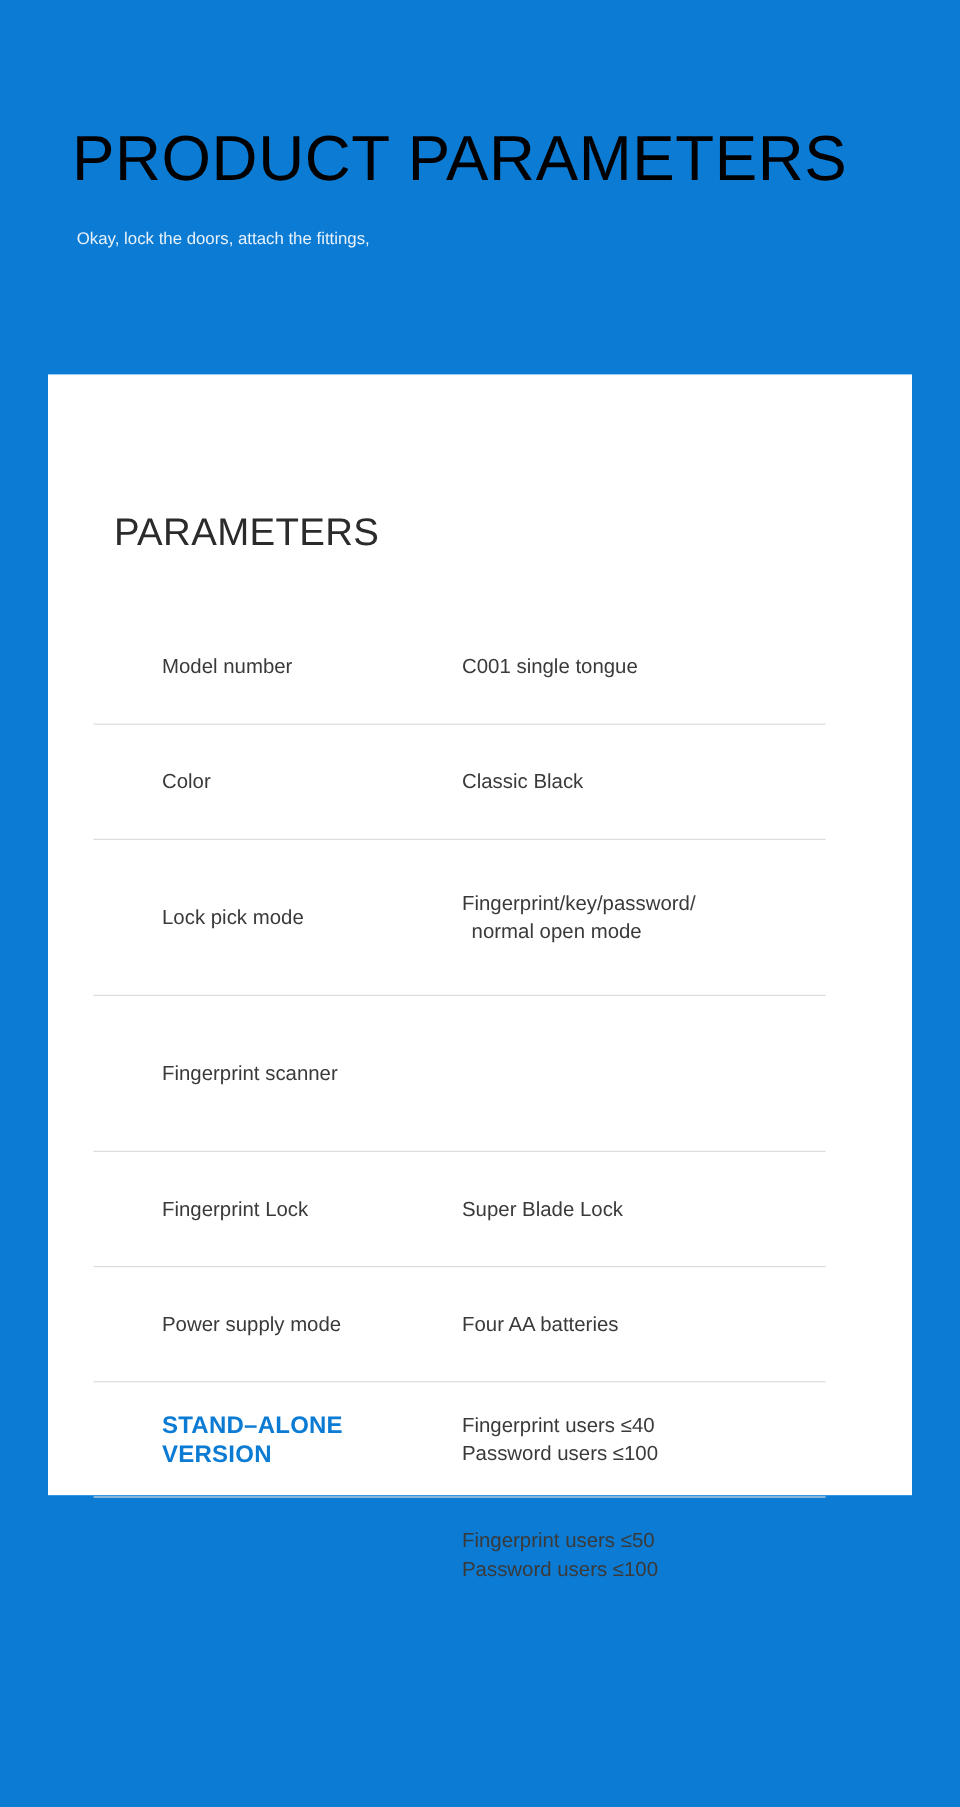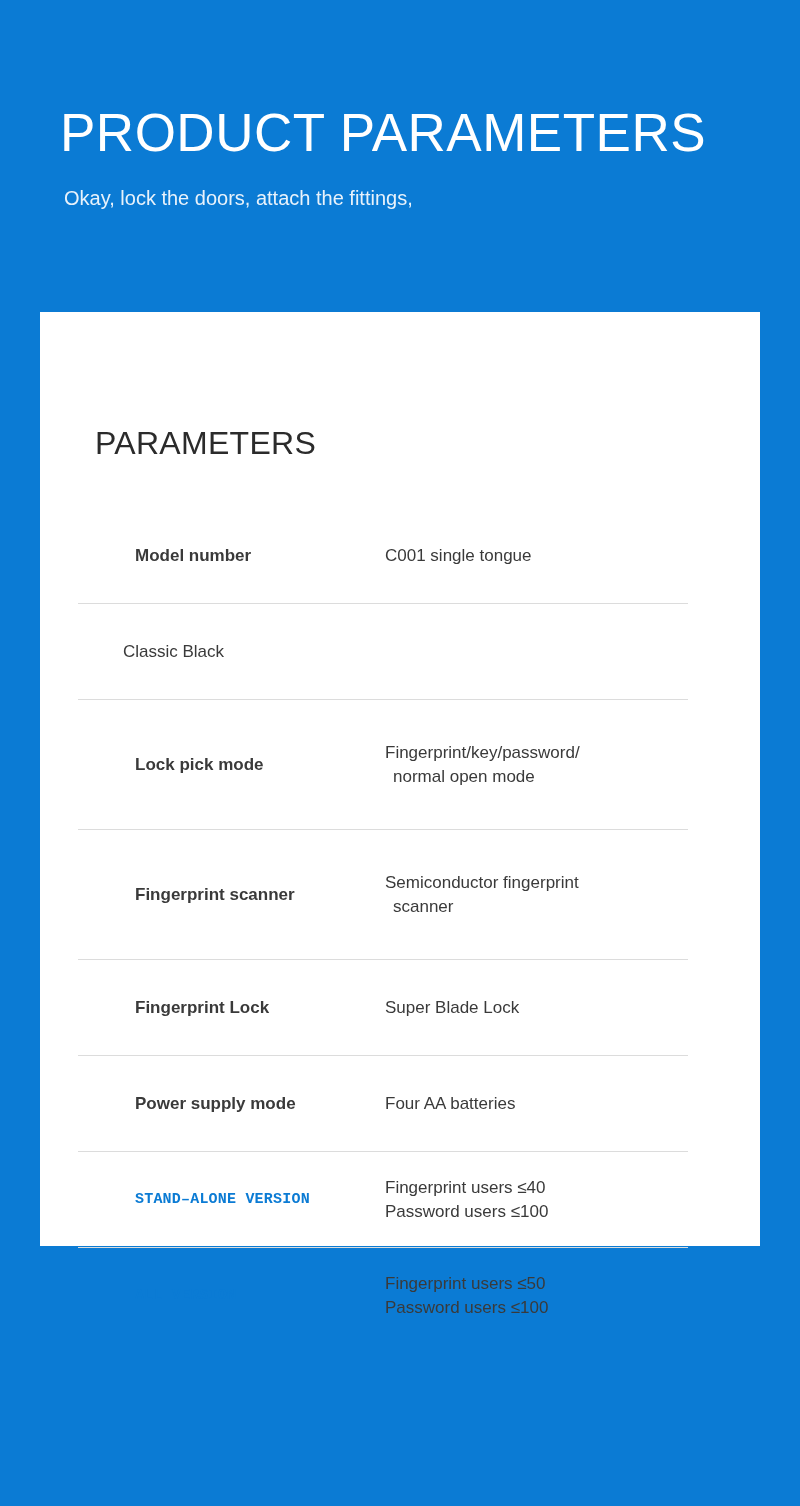--- a/index.html
+++ b/index.html
@@ -25,30 +25,30 @@
     top: 0;
     width: 800px;
     height: 312px;
   }
   .hero-title {
     position: absolute;
     left: 60px;
     top: 102px;
     font-size: 53px;
     line-height: 62px;
-    color: #ffffff;
+    color: #000000;
     letter-spacing: 0.5px;
     font-weight: 400;
     white-space: nowrap;
   }
   .hero-sub {
     position: absolute;
     left: 64px;
     top: 188px;
-    font-size: 20px;
+    font-size: 14px;
     line-height: 20px;
     color: #e8f2fb;
     font-weight: 400;
   }
   .card {
     position: absolute;
     left: 40px;
     top: 312px;
     width: 720px;
     height: 934px;
@@ -82,41 +82,40 @@
   }
   .row-h1 { height: 96px; }
   .row-h2 { height: 130px; }
   .cell-label {
     width: 262px;
     padding-left: 57px;
     box-sizing: border-box;
     font-size: 17px;
     line-height: 24px;
     color: #3a3a3a;
-    font-weight: 700;
+    font-weight: 400;
   }
   .cell-value {
     flex: 1;
     font-size: 17px;
     line-height: 24px;
     color: #3a3a3a;
     font-weight: 400;
     padding-right: 10px;
     margin-left: 45px;
   }
   .cell-value .line2 {
     display: block;
     padding-left: 8px;
   }
   .accent {
     color: #0b7bd4;
-    font-size: 15px;
+    font-size: 20px;
     font-weight: 700;
     letter-spacing: 0.2px;
-    font-family: Liberation Mono, monospace;
   }
 </style>
 </head>
 <body>
 
 <div class="page">
 
   <div class="hero">
     <div class="hero-title">PRODUCT PARAMETERS</div>
     <div class="hero-sub">Okay, lock the doors, attach the fittings,</div>
@@ -128,39 +127,36 @@
     <div class="table">
 
       <div class="row row-h1">
         <div class="cell-label">Model number</div>
         <div class="cell-value">
           <span>C001 single tongue</span>
         </div>
       </div>
 
       <div class="row row-h1">
+        <div class="cell-label">Color</div>
         <div class="cell-value">
           <span>Classic Black</span>
         </div>
       </div>
 
       <div class="row row-h2">
         <div class="cell-label">Lock pick mode</div>
         <div class="cell-value">
           <span>Fingerprint/key/password/</span>
           <span class="line2">normal open mode</span>
         </div>
       </div>
 
       <div class="row row-h2">
         <div class="cell-label">Fingerprint scanner</div>
-        <div class="cell-value">
-          <span>Semiconductor fingerprint</span>
-          <span class="line2">scanner</span>
-        </div>
       </div>
 
       <div class="row row-h1">
         <div class="cell-label">Fingerprint Lock</div>
         <div class="cell-value">
           <span>Super Blade Lock</span>
         </div>
       </div>
 
 

